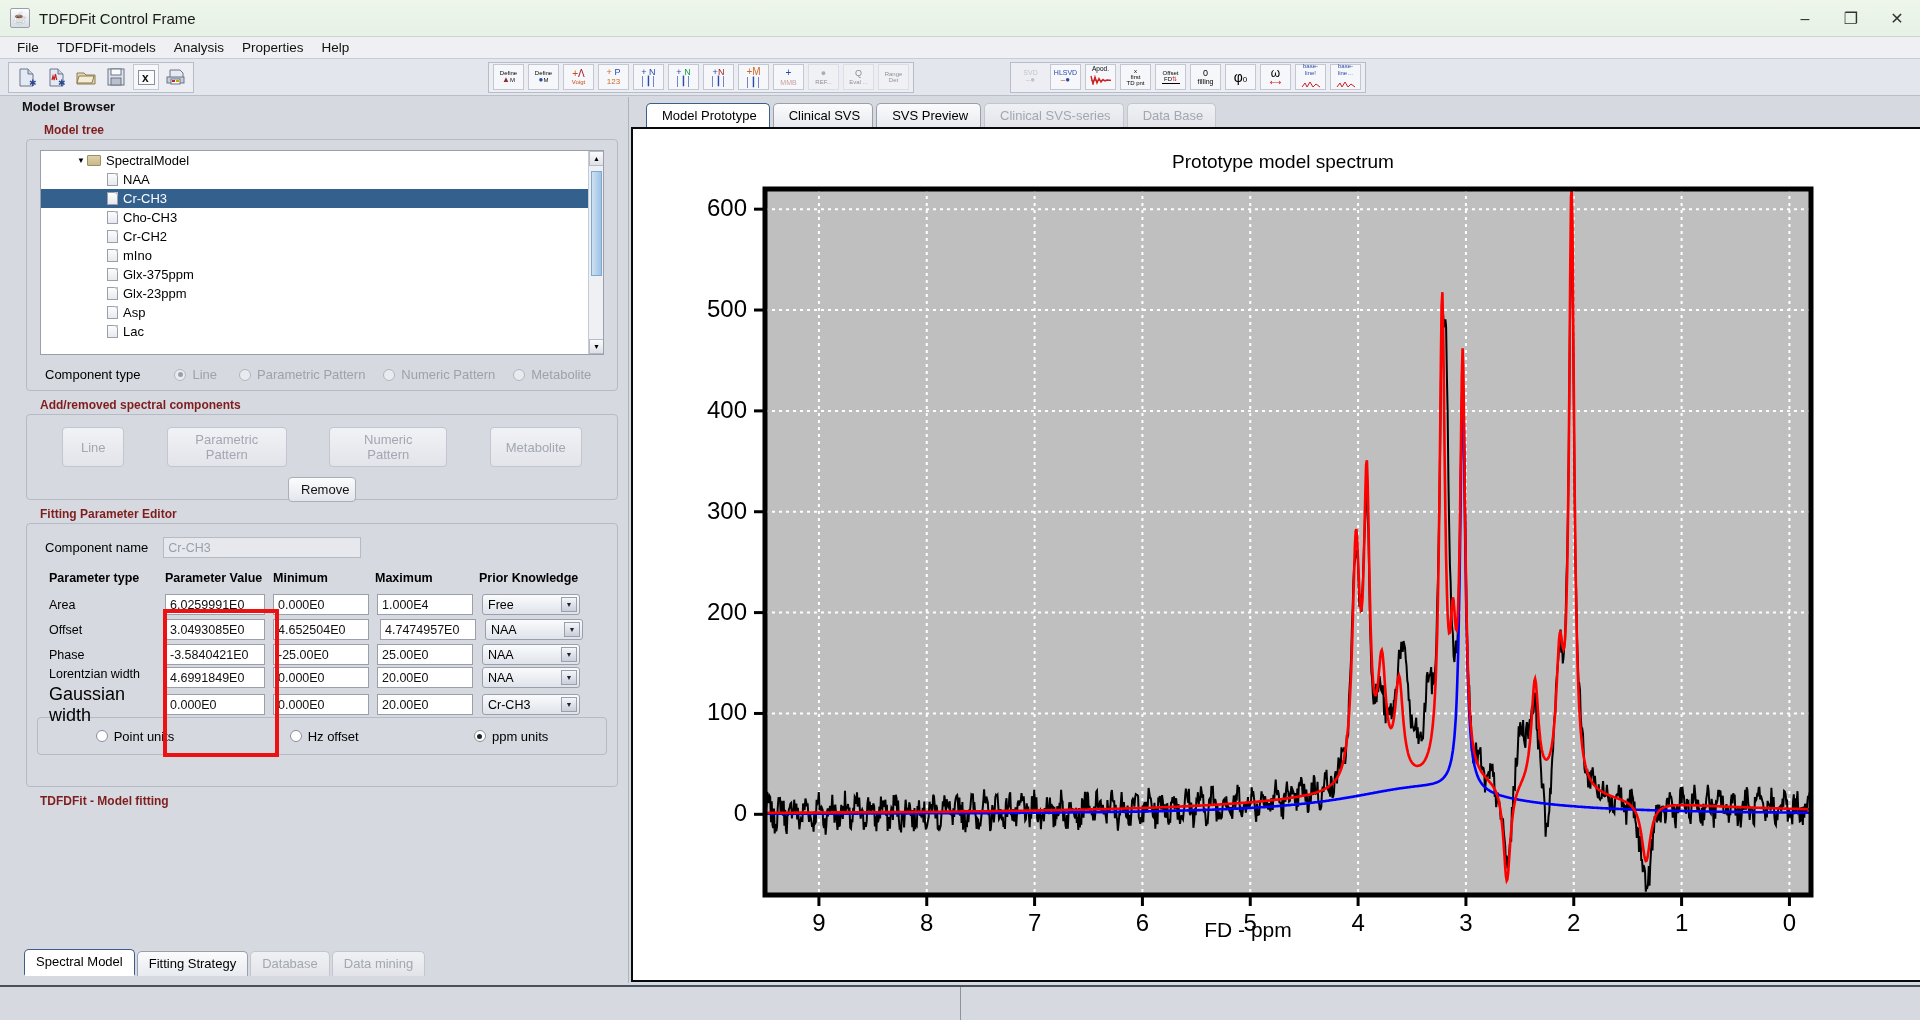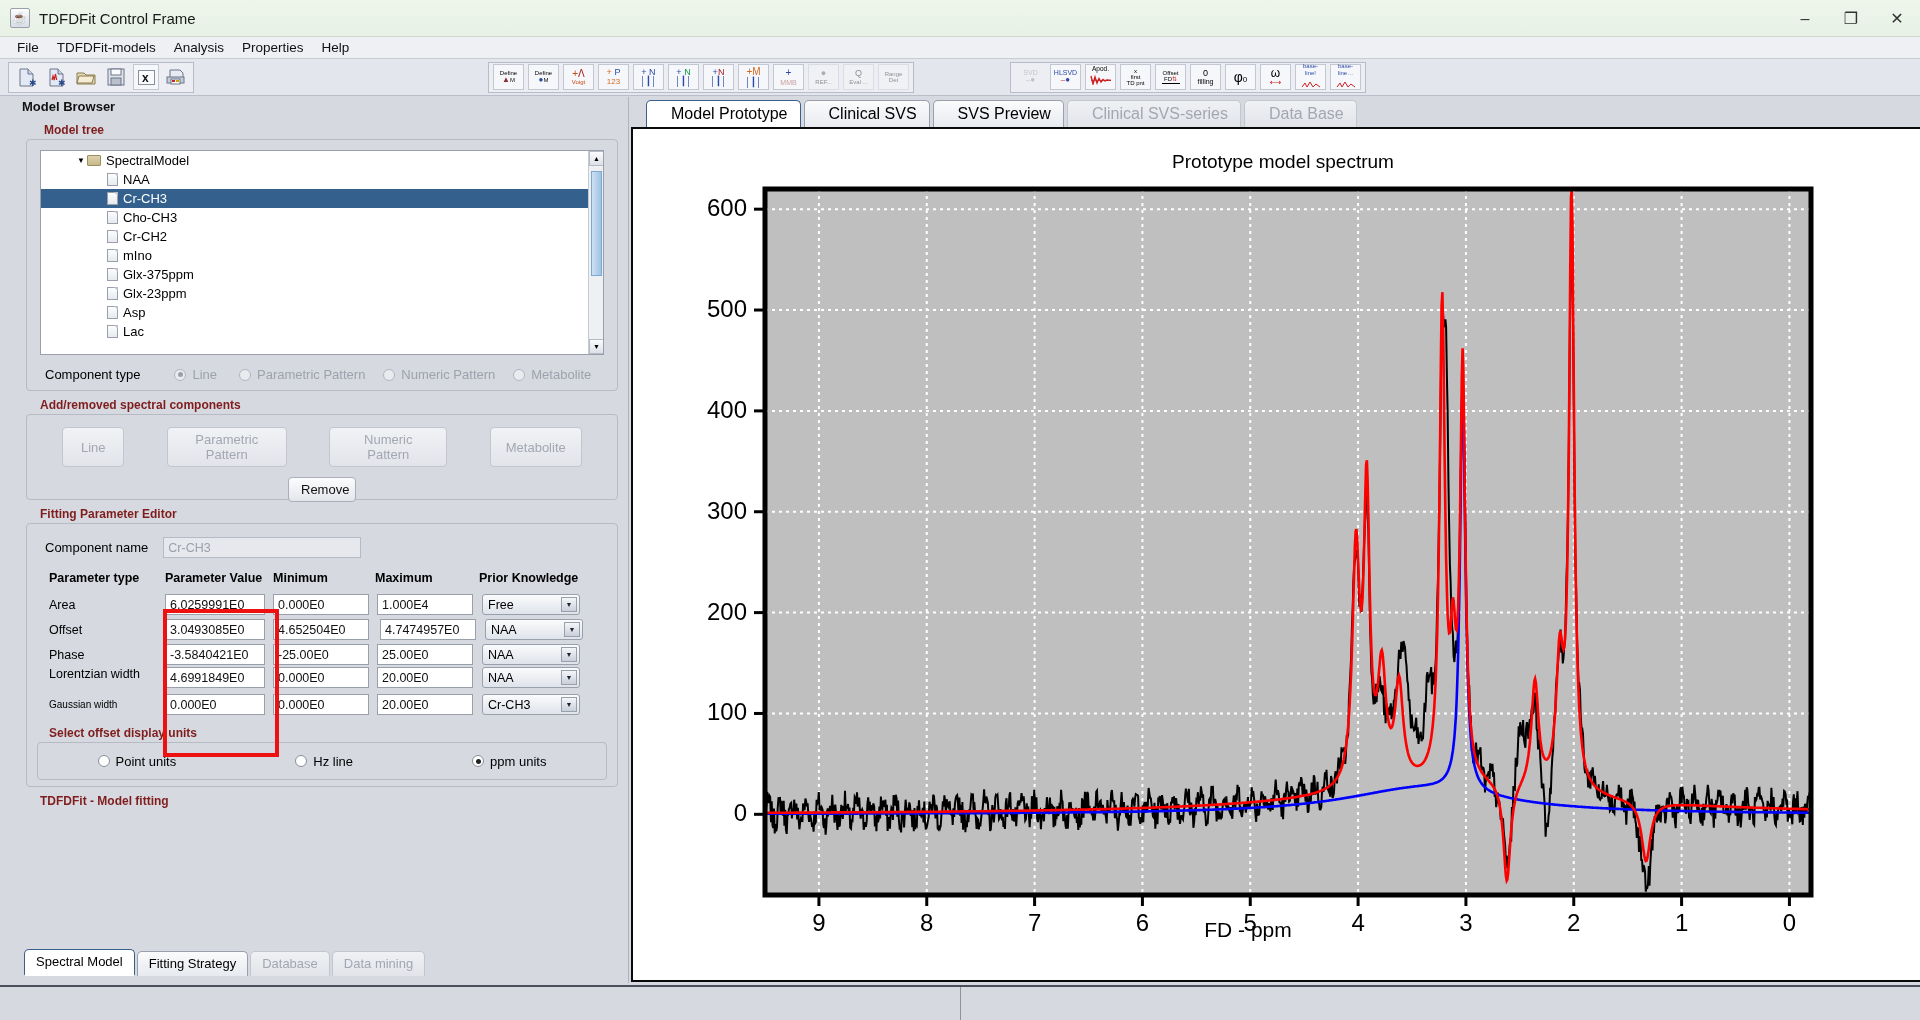--- a/index.html
+++ b/index.html
@@ -135,21 +135,21 @@
     background:linear-gradient(to bottom,#fbfbfc,#e7eaf0); margin-right:2px;
   }
   .ltab.active{ background:#fff; border-color:#3a5f8a; border-bottom:2px solid #fff;}
   .ltab.dis{ color:#a2a7b1; background:linear-gradient(to bottom,#f0f1f4,#e2e4ea);
      border-color:#c2c6ce;}
   
   #right{ position:absolute; left:614px; top:0; width:1306px; height:886px;
     background:#d6d9e0; }
   #rtabs{ display:flex; align-items:flex-end; padding:8px 0 0 16px; height:31px;}
   .rtab{
-    font-size:16px; padding:4px 12px 5px 24px; border:1px solid #9aa0ab;
+    font-size:13px; padding:4px 12px 5px 15px; border:1px solid #9aa0ab;
     border-bottom:none; border-radius:5px 5px 0 0;
     background:linear-gradient(to bottom,#fbfbfc,#e7eaf0); margin-right:3px;
   }
   .rtab.active{ background:#fff; border-color:#3a5f8a; }
   .rtab.dis{ color:#a2a7b1; background:linear-gradient(to bottom,#f0f1f4,#e2e4ea);
      border-color:#c2c6ce;}
   #plotpane{
     position:absolute; left:1px; top:30px; width:1304px; height:855px;
     background:#fff; border:2px solid #0a0a0a;
   }
@@ -514,42 +514,41 @@
           <input class="tin" style="width: 100px;" value="4.6991849E0">
           <input class="tin" style="width: 96px; margin-left: 8px;" value="0.000E0">
           <input class="tin" style="width: 96px; margin-left: 8px;" value="20.00E0">
           <div class="sel-box" style="width:98px;margin-left:9px">
             <span>NAA</span>
             <span class="arrow">▼</span>
           </div>
         </div>
 
         <div style="display:flex;align-items:center;height:25px">
-          <div style="width:116px;font-size:10px">Gaussian width</div>
+          <div style="width:116px;font-size:18px">Gaussian width</div>
           <input class="tin" style="width: 100px;" value="0.000E0">
           <input class="tin" style="width: 96px; margin-left: 8px;" value="0.000E0">
           <input class="tin" style="width: 96px; margin-left: 8px;" value="20.00E0">
           <div class="sel-box" style="width:98px;margin-left:9px">
             <span>Cr-CH3</span>
             <span class="arrow">▼</span>
           </div>
         </div>
       </div>
 
       <div id="redbox" style="left:136px; top:85px; width:116px; height:148px;"></div>
 
-      <div class="grouptitle" style="margin:9px 0 2px 10px;">Select offset display units</div>
       <div style="border:1px solid #b6bac4;border-radius:4px;margin:0 10px;height:38px;display:flex;align-items:center;justify-content:space-around;">
         <div style="display:flex;align-items:center">
           <span class="radio"></span>
           <span class="rlabel">Point units</span>
         </div>
         <div style="display:flex;align-items:center">
           <span class="radio"></span>
-          <span class="rlabel">Hz line</span>
+          <span class="rlabel">Hz offset</span>
         </div>
         <div style="display:flex;align-items:center">
           <span class="radio on"></span>
           <span class="rlabel">ppm units</span>
         </div>
       </div>
     </div>
 
     <div class="grouptitle" style="margin-left:12px">TDFDFit - Model fitting</div>
 

